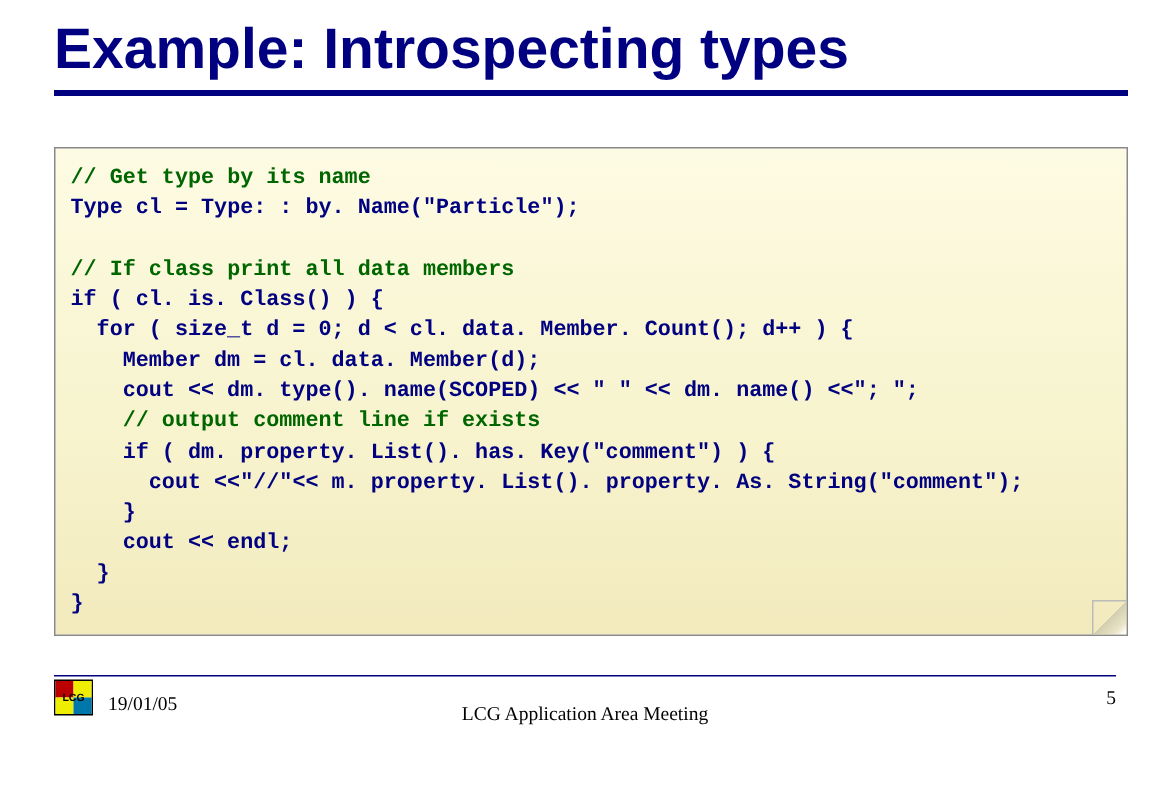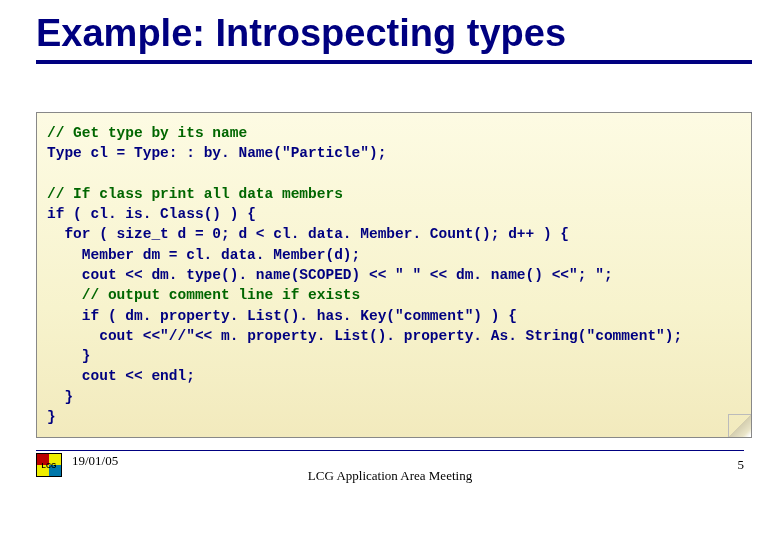--- a/index.html
+++ b/index.html
@@ -21,21 +21,21 @@
   .title {
     font-family: 'Comic Sans MS', 'Trebuchet MS', cursive, sans-serif;
     font-size: 38px;
     color: #000080;
     margin: 0 0 6px 0;
     border-bottom: 4px solid #000080;
     padding-bottom: 6px;
     line-height: 1.05;
   }
   .code-block {
-    margin-top: 48px;
+    margin-top: 34px;
     background: linear-gradient(180deg, #fdfbe3 0%, #f7f3cd 60%, #f2eabd 100%);
     border: 1px solid #888;
     padding: 10px 10px 10px 10px;
     font-family: "Courier New", monospace;
     font-size: 14.5px;
     line-height: 1.4;
     color: #000080;
     position: relative;
     white-space: pre;
     overflow: hidden;
@@ -65,21 +65,21 @@
     display: flex;
     align-items: center;
     justify-content: space-between;
     font-family: 'Times New Roman', serif;
     font-size: 13px;
     color: #000;
     padding-top: 2px;
   }
   .footer-left {
     display: flex;
-    align-items: flex-start;
+    align-items: flex-end;
     gap: 10px;
   }
   .logo {
     width: 26px;
     height: 24px;
     display: grid;
     grid-template-columns: 1fr 1fr;
     grid-template-rows: 1fr 1fr;
     border: 1px solid #000;
     position: relative;

